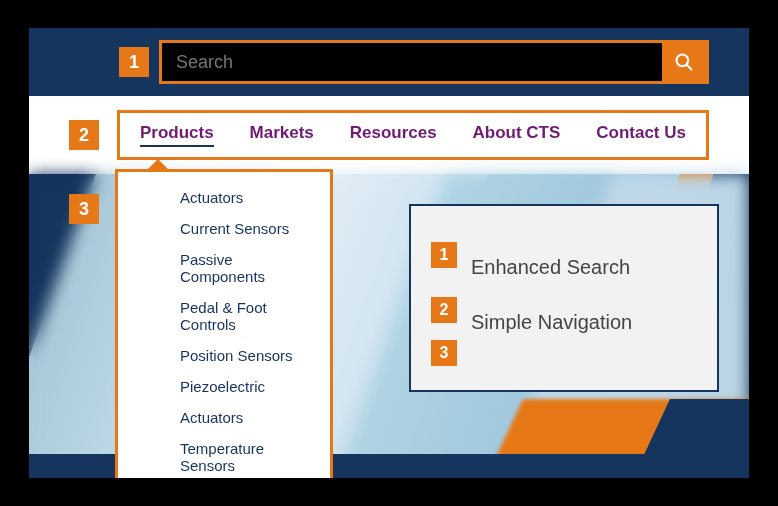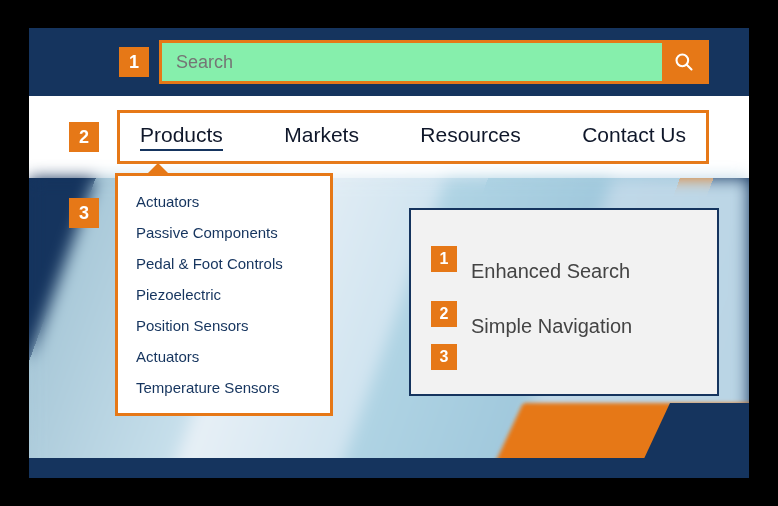--- a/index.html
+++ b/index.html
@@ -64,21 +64,21 @@
       border: 3px solid #e67817;
       flex: 1;
       display: flex;
       height: 44px;
       background: #f0f0f0;
     }
     
     .search-input {
       flex: 1;
       border: none;
-      background: #86efac;
+      background: #000000;
       padding: 0 14px;
       font-size: 18px;
       color: #777;
       outline: none;
     }
     
     .search-button {
       width: 44px;
       background: #e67817;
       border: none;
@@ -110,23 +110,24 @@
     .nav-box {
       border: 3px solid #e67817;
       margin-left: 48px;
       flex: 1;
       display: flex;
       justify-content: space-between;
       padding: 10px 20px;
     }
     
     .nav-item {
-      color: #0f172a;
-      font-size: 21px;
+      color: #701a75;
+      font-size: 17px;
       cursor: pointer;
+      font-weight: bold;
     }
     
     .nav-item.active {
       border-bottom: 2px solid #15345e;
       padding-bottom: 2px;
     }
     
     
     .hero {
       position: relative;
@@ -212,20 +213,21 @@
       border-left: 10px solid transparent;
       border-right: 10px solid transparent;
       border-bottom: 10px solid #e67817;
     }
     
     .dropdown-item {
       padding: 7px 18px;
       color: #15345e;
       font-size: 15px;
       cursor: pointer;
+      margin-left: 44px;
     }
     
     
     .legend {
       position: absolute;
       right: 30px;
       top: 30px;
       width: 310px;
       background: #f2f2f2;
       border: 2px solid #15345e;
@@ -271,38 +273,40 @@
       </div>
     </div>
   </div>
 
   <div class="navbar-wrap">
     <span class="badge badge-2">2</span>
     <div class="nav-box">
       <span class="nav-item active">Products</span>
       <span class="nav-item">Markets</span>
       <span class="nav-item">Resources</span>
+      <span class="nav-item">About CTS</span>
       <span class="nav-item">Contact Us</span>
     </div>
   </div>
 
   <div class="hero">
     <div class="hero-blur"></div>
     <div class="hero-orange-stripe"></div>
     <div class="hero-navy-right"></div>
     <div class="hero-stripe-bottom"></div>
 
     <span class="badge badge-3">3</span>
 
     <div class="dropdown">
       <div class="dropdown-item">Actuators</div>
+      <div class="dropdown-item">Current Sensors</div>
       <div class="dropdown-item">Passive Components</div>
       <div class="dropdown-item">Pedal &amp; Foot Controls</div>
+      <div class="dropdown-item">Position Sensors</div>
       <div class="dropdown-item">Piezoelectric</div>
-      <div class="dropdown-item">Position Sensors</div>
       <div class="dropdown-item">Actuators</div>
       <div class="dropdown-item">Temperature Sensors</div>
     </div>
 
     <div class="legend">
       <div class="legend-row">
         <span class="badge">1</span>
         <span class="legend-text">Enhanced Search</span>
       </div>
       <div class="legend-row">

